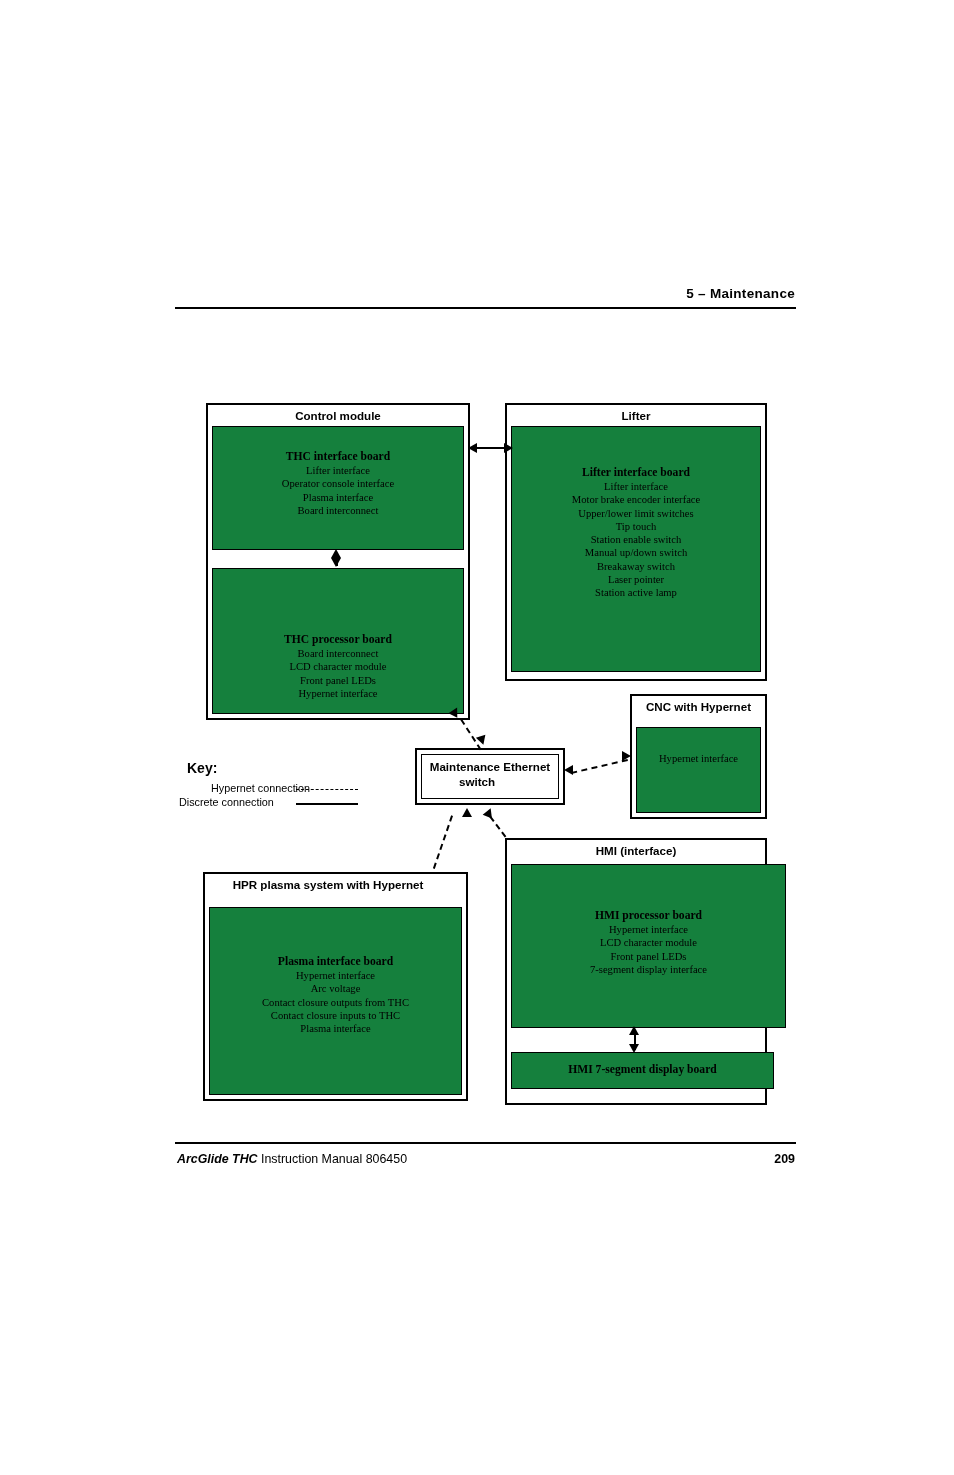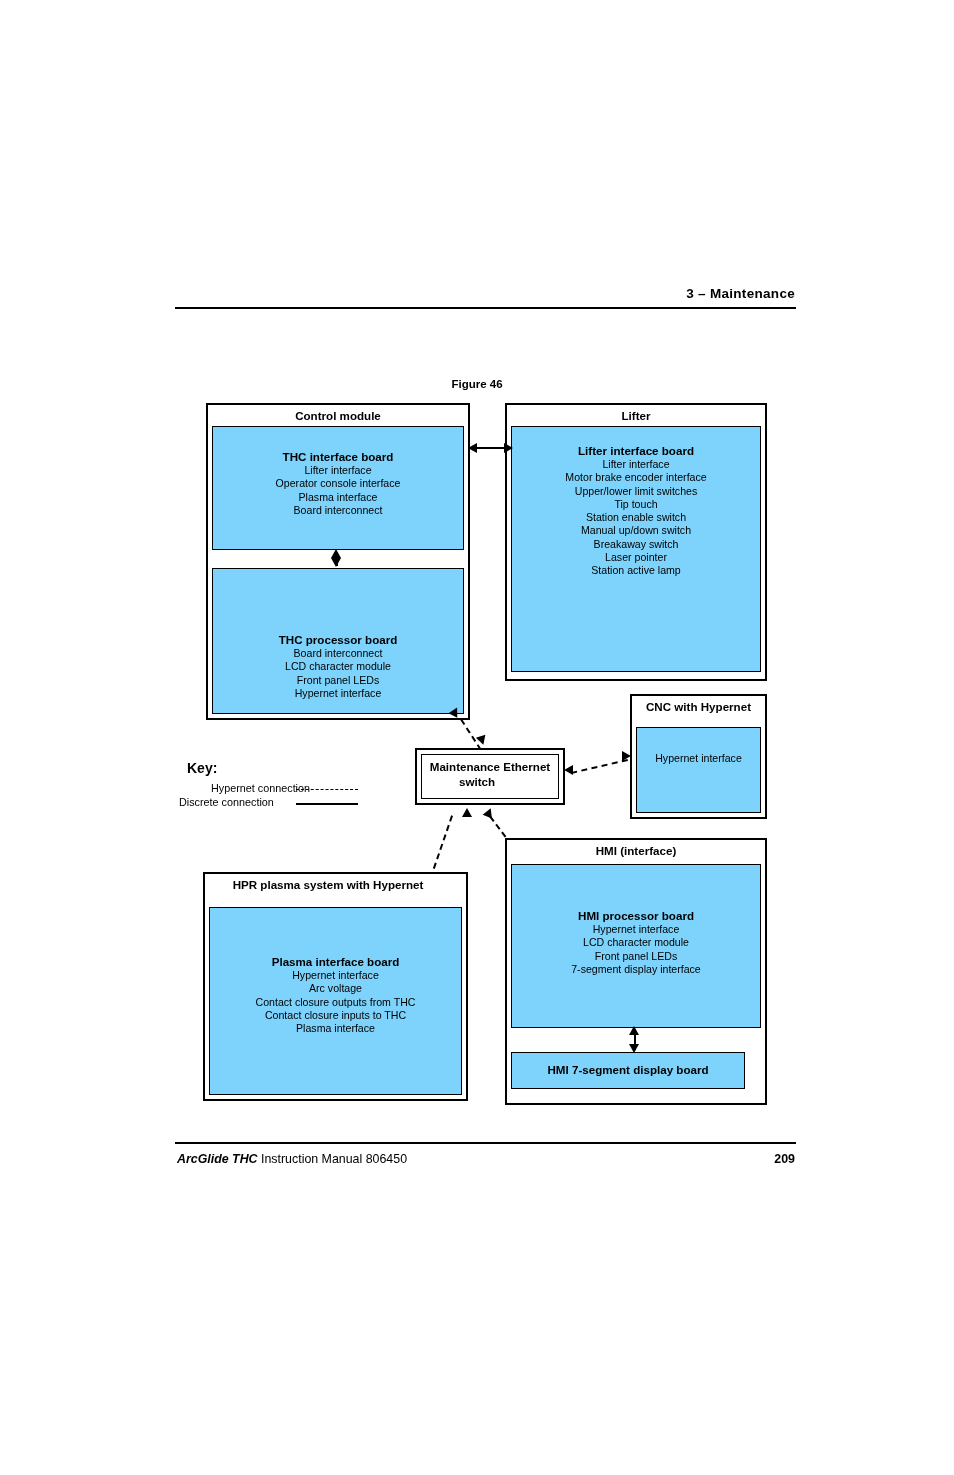--- a/index.html
+++ b/index.html
@@ -76,22 +76,23 @@
     width: 100%;
     text-align: center;
     font-size: 11.6px;
     font-weight: bold;
     white-space: nowrap;
   }
   .board {
     position: absolute;
     box-sizing: border-box;
     border: 1.4px solid #000;
-    background: #7dd3fc;
+    background: #15803d;
     text-align: center;
+    font-family: Liberation Serif, serif;
   }
   .board-title {
     font-size: 11.6px;
     font-weight: bold;
     line-height: 15px;
   }
   .board-line {
     font-size: 10.6px;
     line-height: 13.3px;
     white-space: nowrap;
@@ -190,24 +191,23 @@
     top: 1152px;
     font-size: 12.4px;
     font-weight: bold;
   }
 </style>
 </head>
 <body>
 
 <div class="page">
 
-  <div class="header-text">3  –  Maintenance</div>
+  <div class="header-text">5  –  Maintenance</div>
   <div class="header-rule"></div>
 
-  <div class="figure-caption">Figure 46</div>
 
   <div class="box outer" style="left:206px; top:403px; width:264px; height:317px;"></div>
   <div class="grp-title" style="left:206px; top:409px; width:264px;">Control module</div>
 
   <div class="board" style="left:212px; top:426px; width:252px; height:124px;">
     <div class="board-body" style="top:22px;">
       <div class="board-title">THC interface board</div>
       <div class="board-line">Lifter interface</div>
       <div class="board-line">Operator console interface</div>
       <div class="board-line">Plasma interface</div>
@@ -226,21 +226,21 @@
   </div>
 
   <div class="conn vline" style="left:336px; top:553px; height:13px;"></div>
   <div class="arrow arrow-u" style="left:331px; top:549px;"></div>
   <div class="arrow arrow-d" style="left:331px; top:558px;"></div>
 
   <div class="box outer" style="left:505px; top:403px; width:262px; height:278px;"></div>
   <div class="grp-title" style="left:505px; top:409px; width:262px;">Lifter</div>
 
   <div class="board" style="left:511px; top:426px; width:250px; height:246px;">
-    <div class="board-body" style="top:16px;">
+    <div class="board-body" style="top:38px;">
       <div class="board-title">Lifter interface board</div>
       <div class="board-line">Lifter interface</div>
       <div class="board-line">Motor brake encoder interface</div>
       <div class="board-line">Upper/lower limit switches</div>
       <div class="board-line">Tip touch</div>
       <div class="board-line">Station enable switch</div>
       <div class="board-line">Manual up/down switch</div>
       <div class="board-line">Breakaway switch</div>
       <div class="board-line">Laser pointer</div>
       <div class="board-line">Station active lamp</div>
@@ -297,35 +297,35 @@
       <div class="board-line">Arc voltage</div>
       <div class="board-line">Contact closure outputs from THC</div>
       <div class="board-line">Contact closure inputs to THC</div>
       <div class="board-line">Plasma interface</div>
     </div>
   </div>
 
   <div class="box outer" style="left:505px; top:838px; width:262px; height:267px;"></div>
   <div class="grp-title" style="left:505px; top:844px; width:262px;">HMI (interface)</div>
 
-  <div class="board" style="left:511px; top:864px; width:250px; height:164px;">
+  <div class="board" style="left:511px; top:864px; width:275px; height:164px;">
     <div class="board-body" style="top:43px;">
       <div class="board-title">HMI processor board</div>
       <div class="board-line">Hypernet interface</div>
       <div class="board-line">LCD character module</div>
       <div class="board-line">Front panel LEDs</div>
       <div class="board-line">7-segment display interface</div>
     </div>
   </div>
 
   <div class="conn vline" style="left:634px; top:1030px; height:20px;"></div>
   <div class="arrow arrow-u" style="left:629px; top:1026px;"></div>
   <div class="arrow arrow-d" style="left:629px; top:1044px;"></div>
 
-  <div class="board" style="left:511px; top:1052px; width:234px; height:37px;">
+  <div class="board" style="left:511px; top:1052px; width:263px; height:37px;">
     <div class="board-body" style="top:9px;">
       <div class="board-title">HMI 7-segment display board</div>
     </div>
   </div>
 
   <div class="footer-rule"></div>
   <div class="footer-left">
     <span class="footer-brand">ArcGlide THC</span>
     <span>Instruction Manual  806450</span>
   </div>

